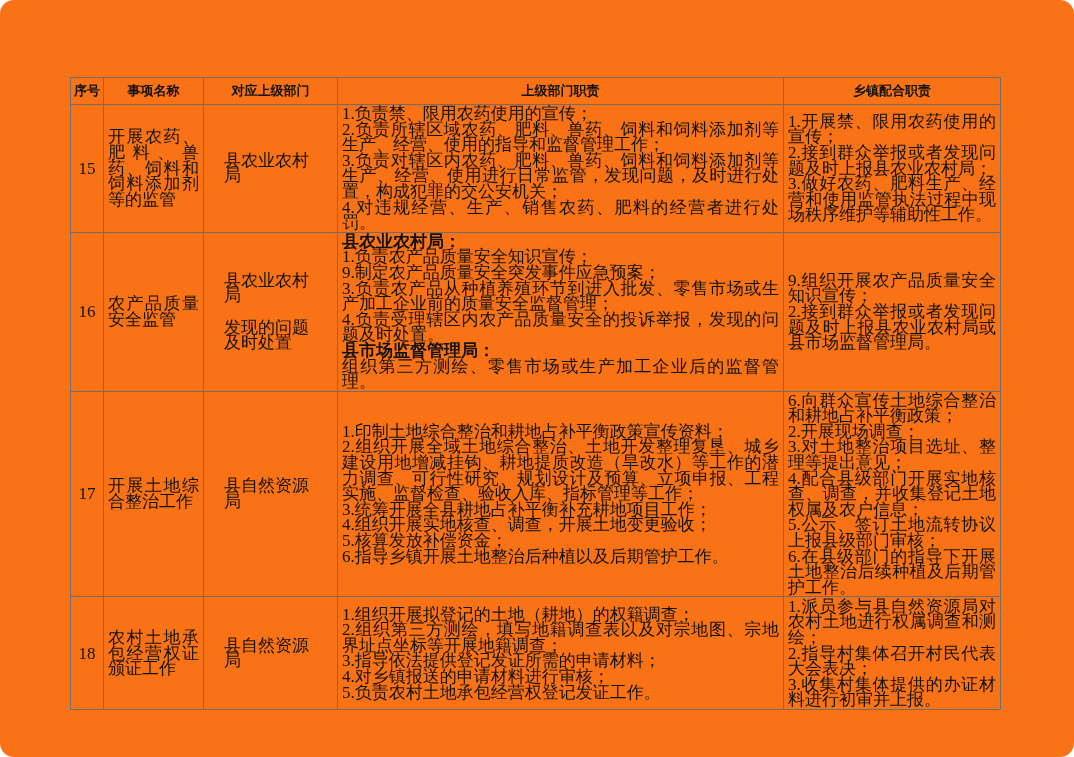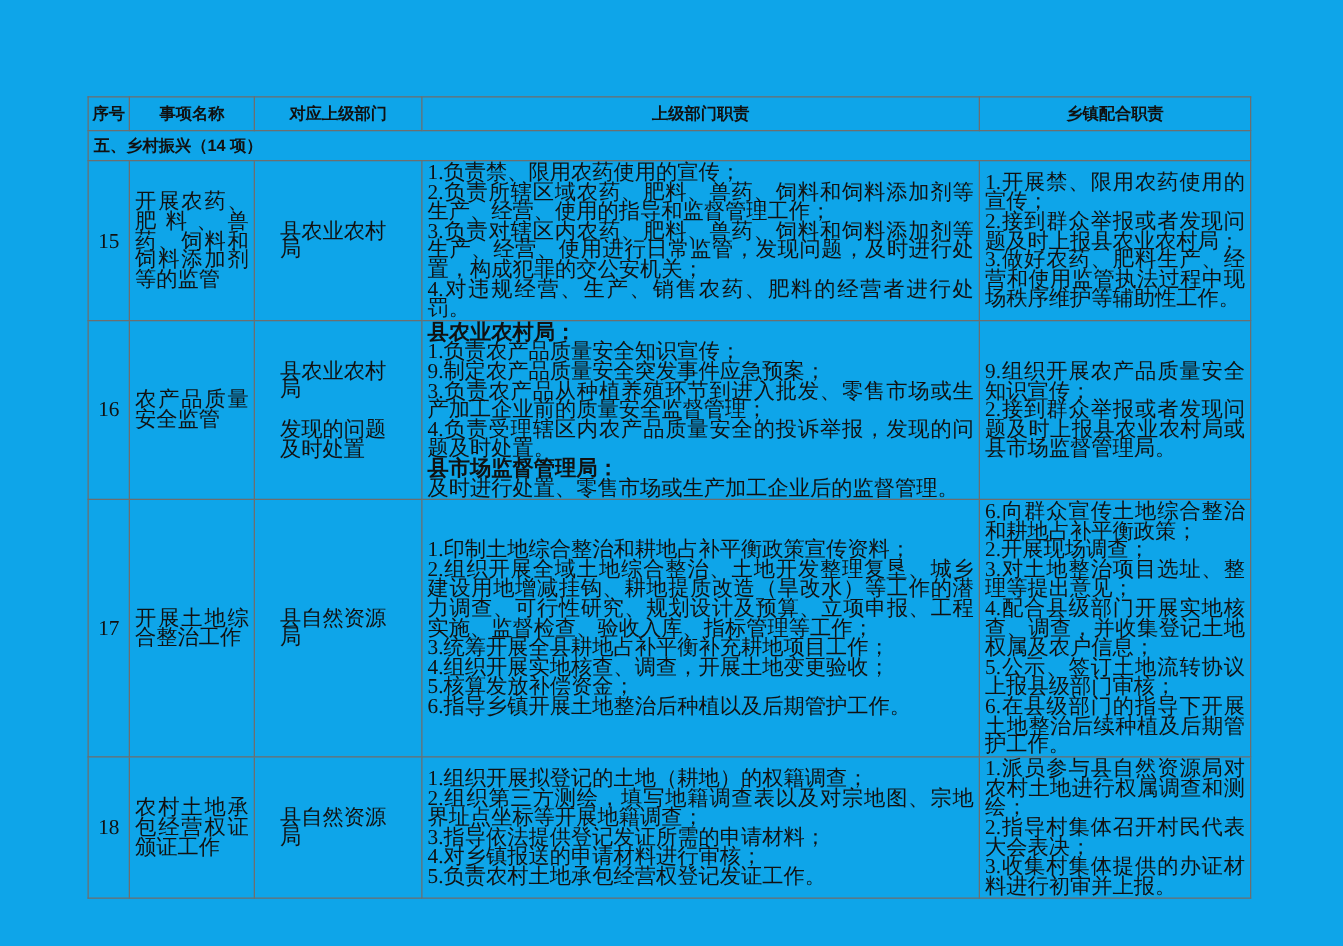--- a/index.html
+++ b/index.html
@@ -6,22 +6,23 @@
     margin: 0;
     padding: 0;
     background: #ffffff;
     font-family: "Liberation Serif", "DejaVu Serif", serif;
     color: #111111;
   }
   .page {
     position: relative;
     width: 1074px;
     height: 757px;
-    background: #0ea5e9;
+    background: #f97316;
     overflow: hidden;
+    border-radius: 14px;
   }
   .doc-table {
     position: absolute;
     left: 70px;
     top: 77px;
     width: 930px;
     border-collapse: collapse;
     table-layout: fixed;
   }
   .doc-table th,
@@ -91,23 +92,20 @@
     <thead>
       <tr id="header-row">
           <th>序号</th>
           <th>事项名称</th>
           <th>对应上级部门</th>
           <th>上级部门职责</th>
           <th>乡镇配合职责</th>
         </tr>
     </thead>
     <tbody id="table-body">
-      <tr class="section-row">
-        <td colspan="5">五、乡村振兴（14 项）</td>
-      </tr>
     <tr style="height: 115px;">
           <td class="cell-no">15</td>
           <td class="cell-name">开展农药、肥料、兽药、饲料和饲料添加剂等的监管</td>
           <td class="cell-dept">
             <div class="dept-line">县农业农村局</div>
           </td>
           <td class="cell-duties">
             <div class="para">1.负责禁、限用农药使用的宣传；</div>
             <div class="para">2.负责所辖区域农药、肥料、兽药、饲料和饲料添加剂等生产、经营、使用的指导和监督管理工作；</div>
             <div class="para">3.负责对辖区内农药、肥料、兽药、饲料和饲料添加剂等生产、经营、使用进行日常监管，发现问题，及时进行处置，构成犯罪的交公安机关；</div>
@@ -126,21 +124,21 @@
             <div class="dept-line">县农业农村局</div>
             <div class="dept-line">发现的问题及时处置</div>
           </td>
           <td class="cell-duties">
             <div class="para bold">县农业农村局：</div>
             <div class="para">1.负责农产品质量安全知识宣传；</div>
             <div class="para">9.制定农产品质量安全突发事件应急预案；</div>
             <div class="para">3.负责农产品从种植养殖环节到进入批发、零售市场或生产加工企业前的质量安全监督管理；</div>
             <div class="para">4.负责受理辖区内农产品质量安全的投诉举报，发现的问题及时处置。</div>
             <div class="para bold">县市场监督管理局：</div>
-            <div class="para">及时进行处置、零售市场或生产加工企业后的监督管理。</div>
+            <div class="para">组织第三方测绘、零售市场或生产加工企业后的监督管理。</div>
           </td>
           <td class="cell-duties">
             <div class="para">9.组织开展农产品质量安全知识宣传；</div>
             <div class="para">2.接到群众举报或者发现问题及时上报县农业农村局或县市场监督管理局。</div>
           </td>
         </tr>
         <tr style="height: 186px;">
           <td class="cell-no">17</td>
           <td class="cell-name">开展土地综合整治工作</td>
           <td class="cell-dept">

